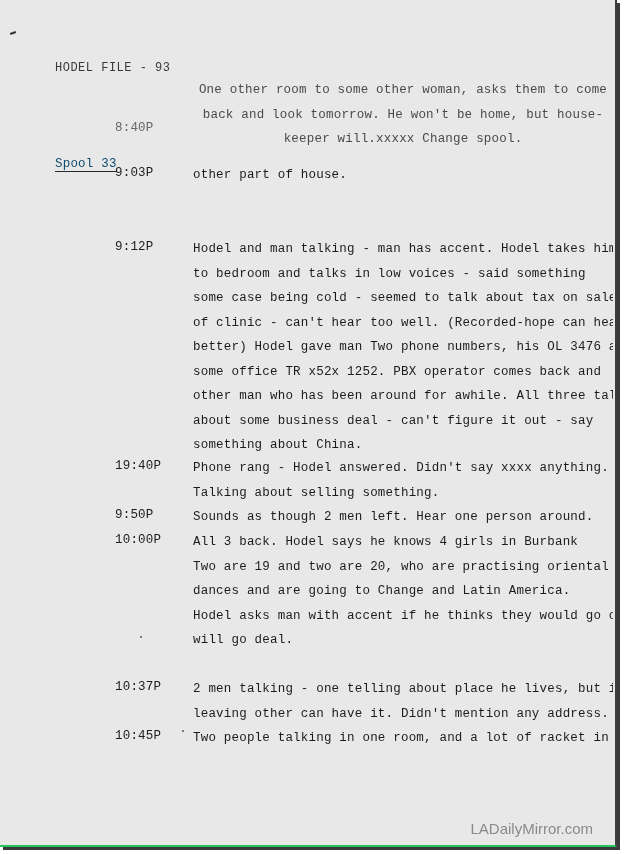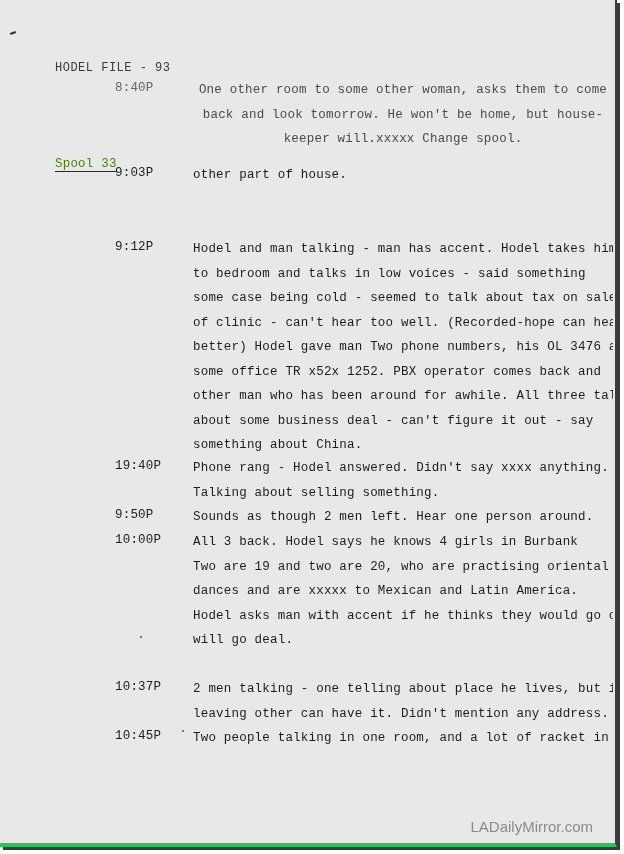--- a/index.html
+++ b/index.html
@@ -12,21 +12,21 @@
     }
     .page {
       position: absolute;
       left: 0;
       top: 0;
       width: 617px;
       height: 847px;
       background: #e8e8e8;
       box-shadow: 3px 3px 0 #3a3a3a;
       border-right: 2px solid #3d3d3d;
-      border-bottom: 4px solid #22c55e;
+      border-bottom: 2px solid #22c55e;
       box-sizing: border-box;
       font-family: "Liberation Mono", "DejaVu Sans Mono", monospace;
       color: #1c1c1c;
       font-size: 12.5px;
       letter-spacing: 0.2px;
     }
     .mark {
       position: absolute;
       left: 10px;
       top: 32px;
@@ -41,38 +41,38 @@
       top: 61px;
       color: #3a3a3a;
       font-size: 12px;
       letter-spacing: 0.5px;
     }
     .spool {
       position: absolute;
       left: 55px;
       top: 157px;
       font-size: 12.5px;
-      color: #4d7c0f;
+      color: #0c4a6e;
       border-bottom: 1px solid #2a2a2a;
       line-height: 14px;
       padding-bottom: 0;
     }
     .entry {
       position: absolute;
       left: 0;
       width: 617px;
     }
     .time {
       position: absolute;
       left: 115px;
       top: 0;
       font-size: 12.5px;
       white-space: nowrap;
     }
-    .time.faint { color: #666; }
+    .time.faint { color: #666; margin-top: 40px; }
     .lines {
       position: absolute;
       left: 193px;
       top: 0;
       width: 420px;
     }
     .line {
       height: 24.5px;
       line-height: 18px;
       white-space: nowrap;
@@ -150,21 +150,21 @@
     <div class="lines">
       <div class="line">Sounds as though 2 men left.  Hear one person around.</div>
     </div>
   </div>
 
   <div class="entry" style="top:533px;">
     <div class="time">10:00P</div>
     <div class="lines">
       <div class="line">All 3 back.  Hodel says he knows 4 girls in Burbank</div>
       <div class="line">Two are 19 and two are 20, who are practising oriental</div>
-      <div class="line">dances and are xxxxx to Mexican and Latin America.</div>
+      <div class="line">dances and are going to Change and Latin America.</div>
       <div class="line">Hodel asks man with accent if he thinks they would go over</div>
       <div class="line">will go deal.</div>
     </div>
   </div>
 
   <div class="entry" style="top:680px;">
     <div class="time">10:37P</div>
     <div class="lines">
       <div class="line">2 men talking - one telling about place he lives, but is</div>
       <div class="line">leaving other can have it.  Didn't mention any address.</div>

